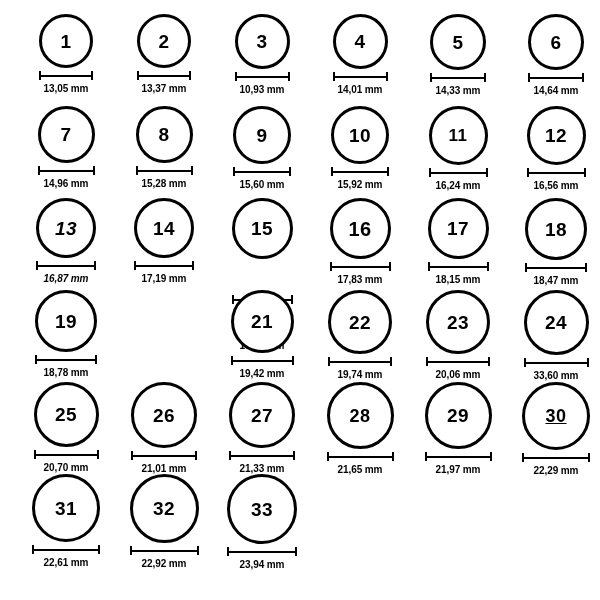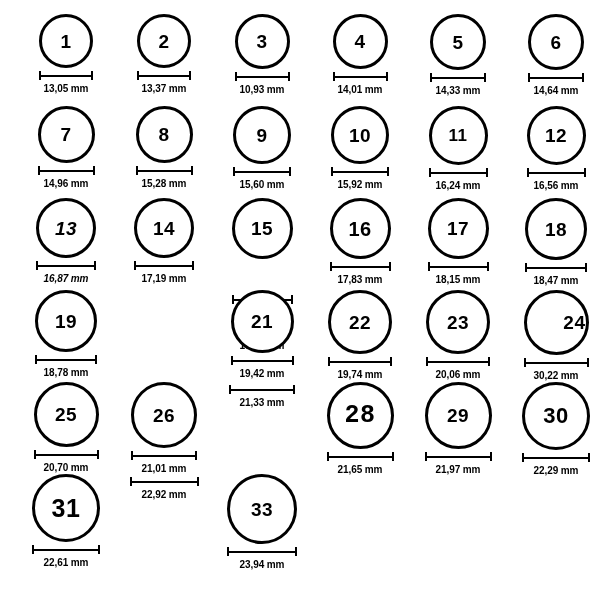--- a/index.html
+++ b/index.html
@@ -362,30 +362,30 @@
       </div>
       <div class="measure" style="width: 64px;">
         <div class="bar"></div>
         <div class="tick left"></div>
         <div class="tick right"></div>
       </div>
       <div class="mm-label">20,06 mm</div>
     </div>
     <div class="ring-cell" style="left: 506px; top: 290px;">
       <div class="circle-wrap">
-        <div class="circle" style="width: 65px; height: 65px; justify-content: flex-end;">
+        <div class="circle" style="width: 65px; height: 65px;">
           <span class="size-label" style="font-size: 19px;">24</span>
         </div>
       </div>
       <div class="measure" style="width: 65px;">
         <div class="bar"></div>
         <div class="tick left"></div>
         <div class="tick right"></div>
       </div>
-      <div class="mm-label">30,22 mm</div>
+      <div class="mm-label">33,60 mm</div>
     </div>
     <div class="ring-cell" style="left: 16px; top: 382px;">
       <div class="circle-wrap">
         <div class="circle" style="width: 65px; height: 65px;">
           <span class="size-label" style="font-size: 19px;">25</span>
         </div>
       </div>
       <div class="measure" style="width: 65px;">
         <div class="bar"></div>
         <div class="tick left"></div>
@@ -400,31 +400,36 @@
         </div>
       </div>
       <div class="measure" style="width: 66px;">
         <div class="bar"></div>
         <div class="tick left"></div>
         <div class="tick right"></div>
       </div>
       <div class="mm-label">21,01 mm</div>
     </div>
     <div class="ring-cell" style="left: 212px; top: 382px;">
+      <div class="circle-wrap">
+        <div class="circle" style="width: 66px; height: 66px;">
+          <span class="size-label" style="font-size: 19px;">27</span>
+        </div>
+      </div>
       <div class="measure" style="width: 66px;">
         <div class="bar"></div>
         <div class="tick left"></div>
         <div class="tick right"></div>
       </div>
       <div class="mm-label">21,33 mm</div>
     </div>
     <div class="ring-cell" style="left: 310px; top: 382px;">
       <div class="circle-wrap">
         <div class="circle" style="width: 67px; height: 67px;">
-          <span class="size-label" style="font-size: 25px; font-family: Liberation Mono, monospace;">28</span>
+          <span class="size-label" style="font-size: 18px;">28</span>
         </div>
       </div>
       <div class="measure" style="width: 67px;">
         <div class="bar"></div>
         <div class="tick left"></div>
         <div class="tick right"></div>
       </div>
       <div class="mm-label">21,65 mm</div>
     </div>
     <div class="ring-cell" style="left: 408px; top: 382px;">
@@ -436,44 +441,49 @@
       <div class="measure" style="width: 67px;">
         <div class="bar"></div>
         <div class="tick left"></div>
         <div class="tick right"></div>
       </div>
       <div class="mm-label">21,97 mm</div>
     </div>
     <div class="ring-cell" style="left: 506px; top: 382px;">
       <div class="circle-wrap">
         <div class="circle" style="width: 68px; height: 68px;">
-          <span class="size-label" style="font-size: 22px;">30</span>
+          <span class="size-label" style="font-size: 18px; text-decoration: underline;">30</span>
         </div>
       </div>
       <div class="measure" style="width: 68px;">
         <div class="bar"></div>
         <div class="tick left"></div>
         <div class="tick right"></div>
       </div>
       <div class="mm-label">22,29 mm</div>
     </div>
     <div class="ring-cell" style="left: 16px; top: 474px;">
       <div class="circle-wrap">
         <div class="circle" style="width: 68px; height: 68px;">
-          <span class="size-label" style="font-size: 25px; text-align: right;">31</span>
+          <span class="size-label" style="font-size: 19px; text-align: right;">31</span>
         </div>
       </div>
       <div class="measure" style="width: 68px;">
         <div class="bar"></div>
         <div class="tick left"></div>
         <div class="tick right"></div>
       </div>
       <div class="mm-label">22,61 mm</div>
     </div>
     <div class="ring-cell" style="left: 114px; top: 474px;">
+      <div class="circle-wrap">
+        <div class="circle" style="width: 69px; height: 69px;">
+          <span class="size-label" style="font-size: 19px;">32</span>
+        </div>
+      </div>
       <div class="measure" style="width: 69px;">
         <div class="bar"></div>
         <div class="tick left"></div>
         <div class="tick right"></div>
       </div>
       <div class="mm-label">22,92 mm</div>
     </div>
     <div class="ring-cell" style="left: 212px; top: 474px; text-align: right;">
       <div class="circle-wrap">
         <div class="circle" style="width: 70px; height: 70px;">

